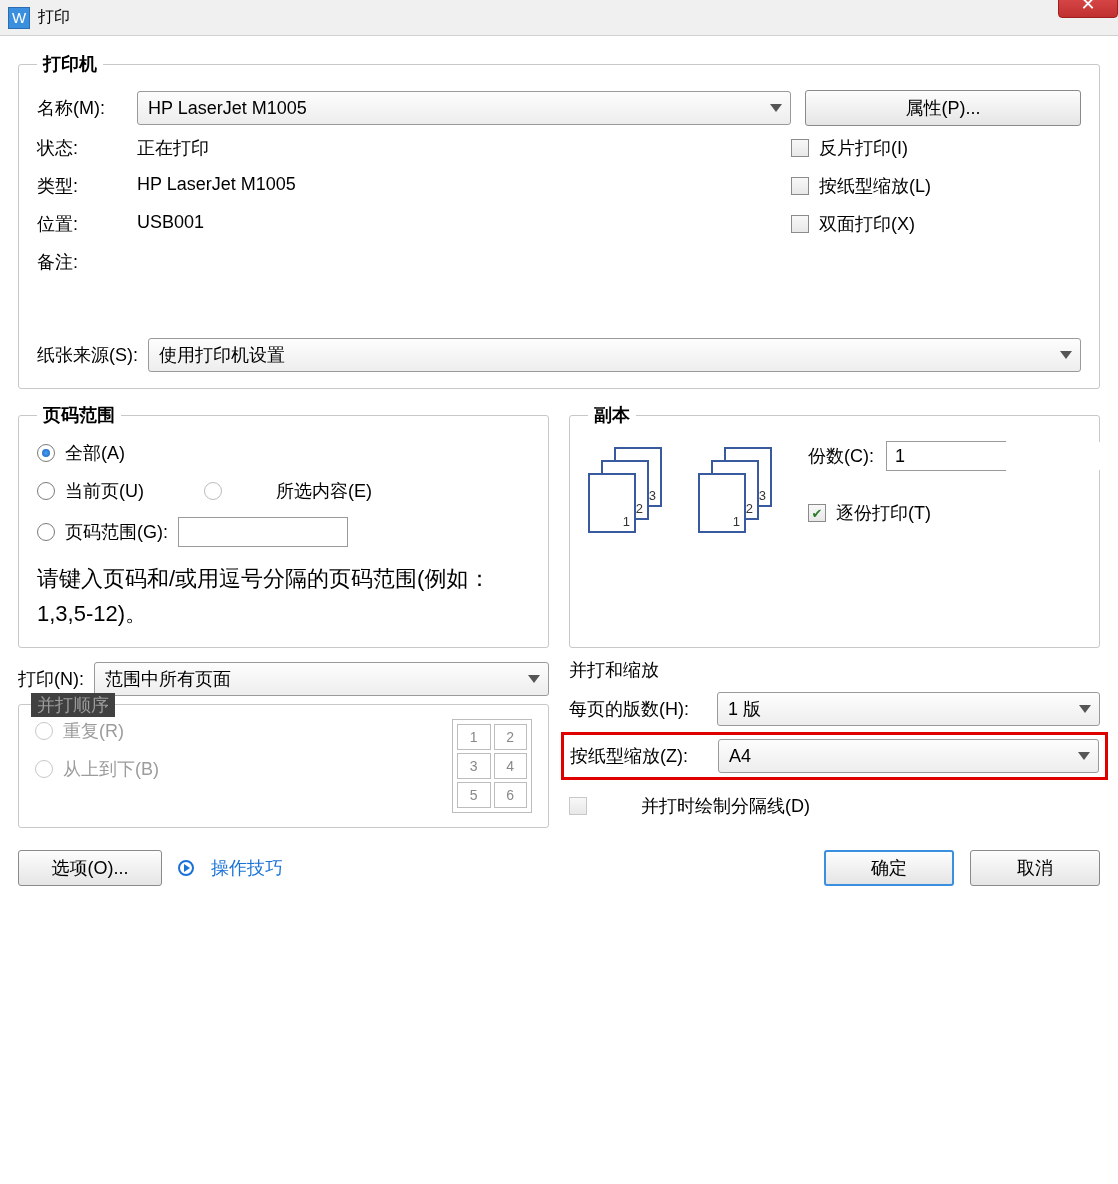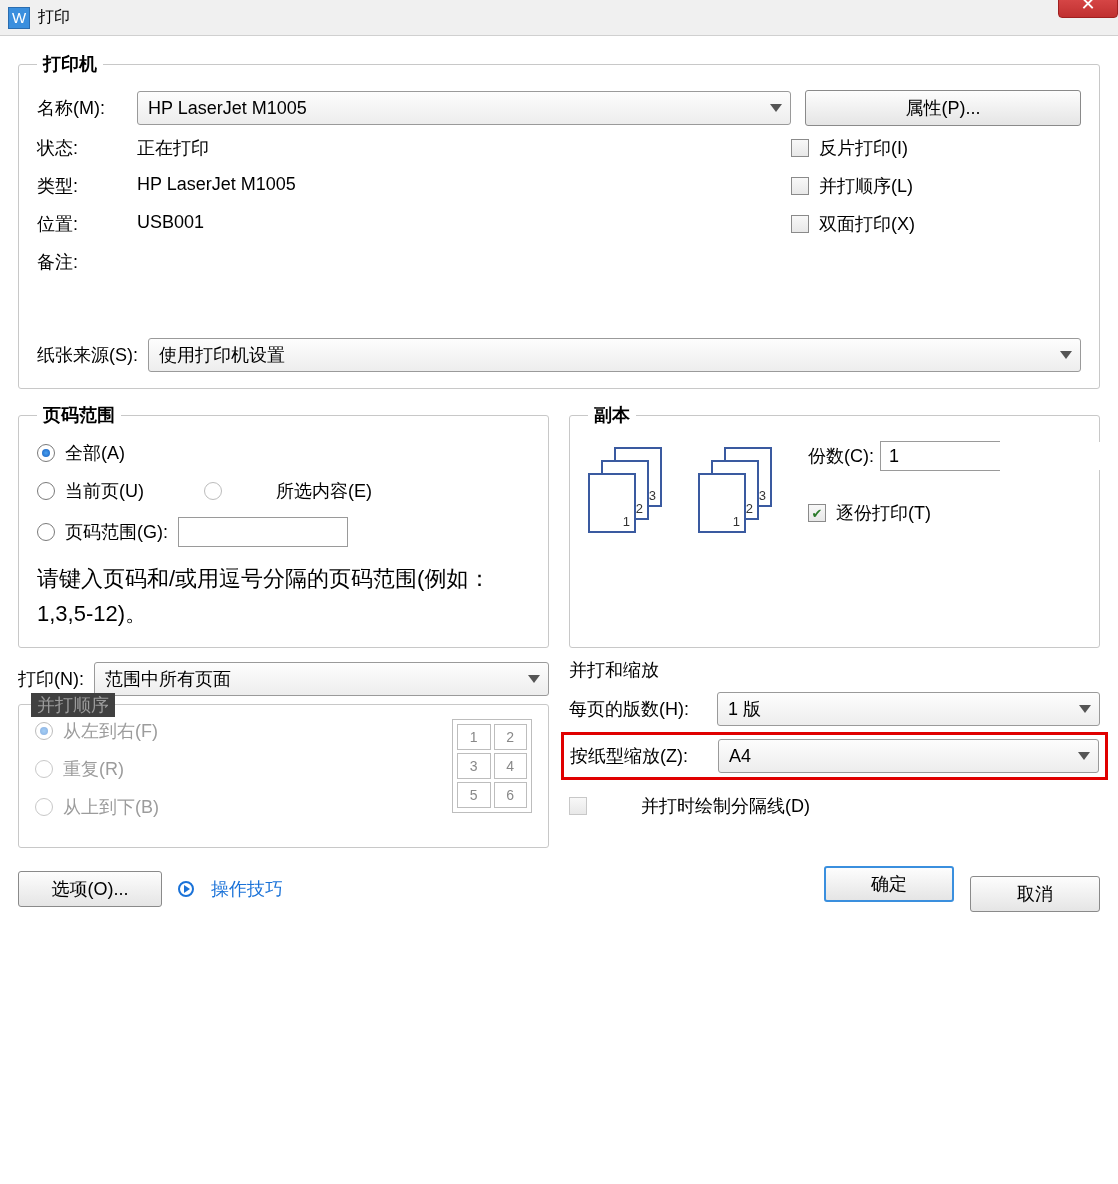--- a/index.html
+++ b/index.html
@@ -127,21 +127,21 @@
 }
 .hint { font-size: 22px; margin-top: 8px; line-height: 1.6; }
 .disabled-text { color:#000000;gap:44px; }
 .collate-area { display:flex; align-items:flex-start; gap:20px; }
 .stack-diagram {
   width: 90px; height: 90px; position:relative; margin-top:6px;
 }
 .sheet { position:absolute; width:48px; height:60px; border:2px solid #3a5aa0; background:#fff; }
 .sheet .num { position:absolute; right:4px; bottom:2px; font-size:13px; color:#333; }
 .copy-controls { flex:1; }
-.copy-row { display:flex; align-items:center; gap:6px; margin-bottom: 30px; }
+.copy-row { display:flex; align-items:center; gap:12px; margin-bottom: 30px; }
 .spinner {
   display:flex; border:1px solid #9a9a9a; height:30px; width: 120px;
 }
 .spinner-input { flex:1; border:none; padding:0 8px; font-size:18px; }
 .print-what-row { display:flex; align-items:center; gap:10px; margin-top: 4px; }
 .print-what-combo { width: 400px; }
 .layout-row { display:flex; align-items:center; gap:10px; margin-bottom: 12px; }
 .layout-lbl { width: 138px; }
 .layout-combo { flex:1; }
 .red-highlight {
@@ -170,21 +170,21 @@
   width:16px; height:16px; border:2px solid #1a72d8; border-radius:50%;
   display:inline-flex; align-items:center; justify-content:center;
 }
 .play-icon::after{
   content:""; width:0; height:0;
   border-top:4px solid transparent; border-bottom:4px solid transparent;
   border-left:6px solid #1a72d8; margin-left:2px;
 }
 .footer-right { display:flex; gap:16px; }
 .btn-ok { width:130px; border:2px solid #3a8fde; }
-.btn-cancel { width:130px;margin-top:10px; }
+.btn-cancel { width:130px; }
 .bottom-row { display:flex; gap:20px; align-items:flex-start; }
 .left-col, .right-col { flex:1; }
 .group-title-plain { margin-bottom: 10px; }
 </style>
 </head>
 <body>
 
 <div class="titlebar">
   <div class="title-icon">W</div>
   <div class="title-text">打印</div>
@@ -224,21 +224,21 @@
             <div></div>
           </div>
       </div>
       <div class="check-list">
         <div class="check-item">
             <span class="faux-check"></span>
             <span>反片打印(I)</span>
           </div>
         <div class="check-item">
             <span class="faux-check"></span>
-            <span>并打顺序(L)</span>
+            <span>按纸型缩放(L)</span>
           </div>
         <div class="check-item">
             <span class="faux-check"></span>
             <span>双面打印(X)</span>
           </div>
       </div>
     </div>
     <div class="paper-source-row">
       <span class="lbl2">纸张来源(S):</span>
       <div class="combo paper-source-combo">
@@ -322,24 +322,20 @@
         <div class="combo print-what-combo">
           <span>范围中所有页面</span>
           <span class="arrow"></span>
         </div>
       </div>
       <div class="order-section">
         <div class="order-header">并打顺序</div>
         <div class="order-content">
           <div class="order-radios">
             <div class="radio-row">
-                <span class="faux-radio on" style="opacity:.5"></span>
-                <span>从左到右(F)</span>
-              </div>
-            <div class="radio-row">
                 <span class="faux-radio" style="border-color:#c8c8c8"></span>
                 <span>重复(R)</span>
               </div>
             <div class="radio-row">
                 <span class="faux-radio" style="border-color:#c8c8c8"></span>
                 <span>从上到下(B)</span>
               </div>
           </div>
           <div class="order-preview">
             <div class="order-cell">1</div>

